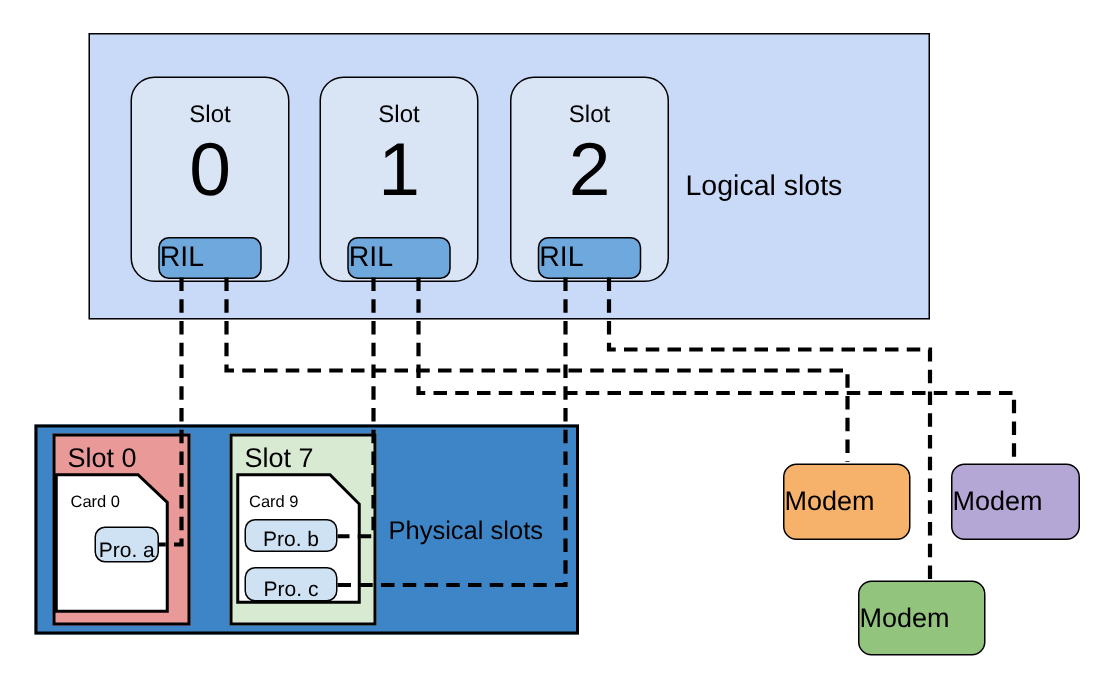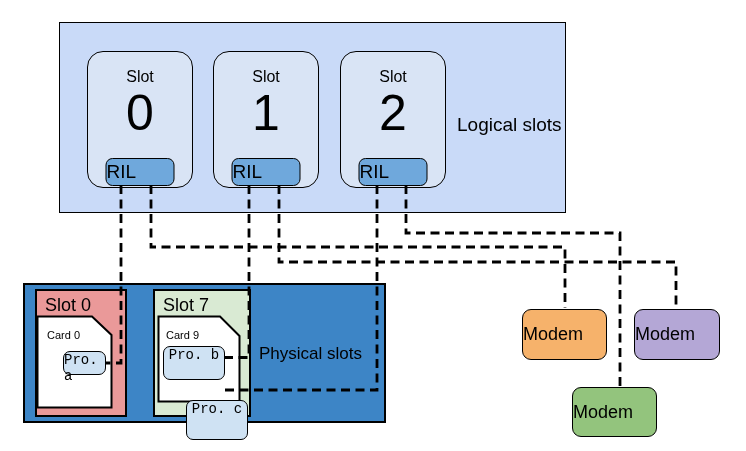--- a/index.html
+++ b/index.html
@@ -6,21 +6,21 @@
   #canvas{
     position:relative;width:746px;height:451px;overflow:hidden;
     background:#ffffff;
     font-family:"Liberation Sans", sans-serif;
     color:#000;
   }
   #canvas *{box-sizing:border-box;}
 
   
   #logical{
-    position:absolute;left:59px;top:22px;width:507px;height:191px;
+    position:absolute;left:59px;top:22px;width:561px;height:191px;
     border:1.5px solid #000;
   }
   .lslot{
     position:absolute;top:28px;width:106px;height:137px;
     border:1.4px solid #000;border-radius:16px;
     text-align:center;
   }
   #lslot0{left:27px;}  
   #lslot1{left:153px;} 
   #lslot2{left:280px;} 
@@ -58,27 +58,26 @@
   }
   .card-svg{position:absolute;}
   #card0-svg{left:36px;top:315px;}
   #card2-svg{left:157px;top:315px;}
   .card-title{position:absolute;font-size:11px;line-height:19px;white-space:nowrap;}
   #card0-title{left:47px;top:326px;}
   #card2-title{left:166px;top:326px;}
   .pro{
     position:absolute;
     border:1.6px solid #000;border-radius:7px;
-    display:flex;align-items:flex-start;justify-content:center;
+    display:flex;align-items:flex-end;justify-content:center;
     font-size:14px;
-    font-family:Liberation Mono, monospace;
   }
   #pro-a{left:63px;top:351px;width:43px;height:24px;}
-  #pro-b{left:163px;top:346px;width:62px;height:34px;}
-  #pro-c{left:163px;top:400px;width:62px;height:40px;margin-left:23px;}
+  #pro-b{left:163px;top:346px;width:62px;height:22px;}
+  #pro-c{left:163px;top:378px;width:62px;height:23px;}
 
   
   .modem{
     position:absolute;
     border:1.3px solid #000;border-radius:9px;
     display:flex;align-items:center;justify-content:flex-start;
     font-size:18px;
   }
   #modem-1{left:522px;top:309px;width:85px;height:51px;}
   #modem-2{left:634px;top:309px;width:86px;height:51px;}

